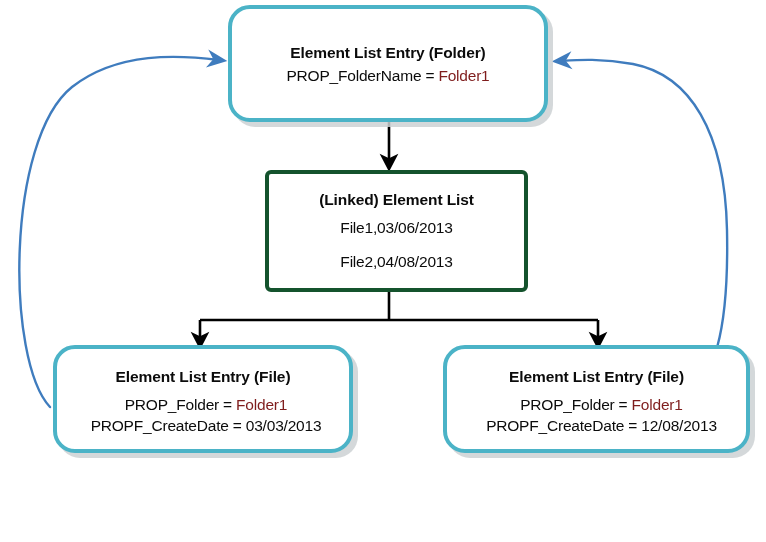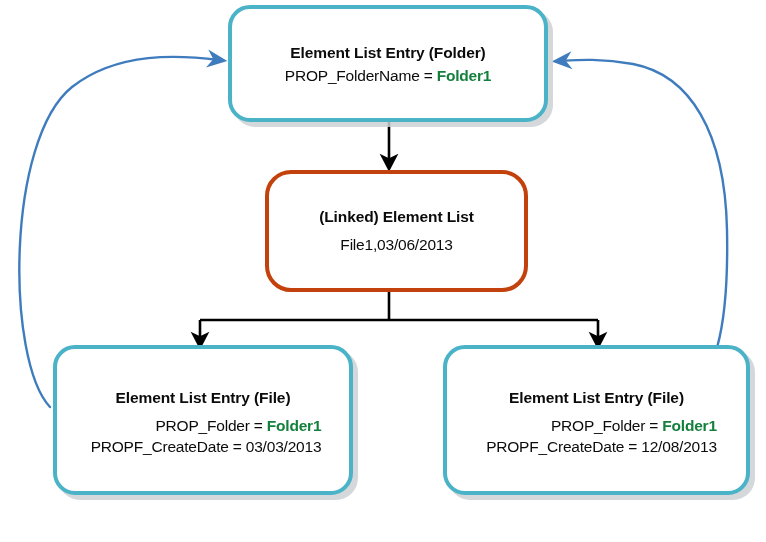--- a/index.html
+++ b/index.html
@@ -45,42 +45,42 @@
     display: flex;
     flex-direction: column;
     align-items: center;
     justify-content: center;
   }
   .node.teal {
     border: 4px solid #4BB3C7;
     box-shadow: 5px 5px 0 0 rgba(205,209,211,0.85);
   }
   .node.red {
-    border: 4px solid #c2410c;
-    border-radius: 26px;
+    border: 4px solid #14532d;
+    border-radius: 6px;
   }
 
   .node-title {
     font-weight: bold;
     font-size: 15.5px;
     color: #0b0b0b;
     letter-spacing: -0.1px;
     text-align: center;
     white-space: nowrap;
   }
 
   .node-line {
     font-size: 15.5px;
     color: #0b0b0b;
     letter-spacing: -0.2px;
     white-space: nowrap;
   }
   .node-line .val-blue {
-    color: #15803d;
-    font-weight: bold;
+    color: #7f1d1d;
+    font-weight: normal;
   }
 
   
   #node-folder {
     left: 228px;
     top: 5px;
     width: 320px;
     height: 117px;
     padding-top: 2px;
   }
@@ -104,31 +104,31 @@
     display: flex;
     flex-direction: column;
     align-items: center;
     gap: 16px;
   }
 
   
   .node-file {
     top: 345px;
     width: 300px;
-    height: 150px;
+    height: 108px;
     padding-top: 4px;
   }
   #node-file-1 { left: 53px; }
   #node-file-2 { left: 443px; width: 307px; }
 
   .node-file .node-title { margin-bottom: 10px; }
   .node-file .rows {
     display: flex;
     flex-direction: column;
-    align-items: flex-end;
+    align-items: center;
     gap: 3px;
   }
   #node-file-1 .rows { padding-left: 6px; }
   #node-file-2 .rows { padding-left: 10px; }
 </style>
 </head>
 <body>
 
 <div id="canvas">
 
@@ -166,20 +166,21 @@
     <div class="node-title">Element List Entry (Folder)</div>
     <div class="rows">
       <div class="node-line"><span>PROP_FolderName = </span><span class="val-blue">Folder1</span></div>
     </div>
   </div>
 
   <div class="node red" id="node-linked-list">
     <div class="node-title">(Linked) Element List</div>
     <div class="rows">
       <div class="node-line">File1,03/06/2013</div>
+      <div class="node-line">File2,04/08/2013</div>
     </div>
   </div>
 
   <div class="node teal node-file" id="node-file-1">
     <div class="node-title">Element List Entry (File)</div>
     <div class="rows">
       <div class="node-line"><span>PROP_Folder = </span><span class="val-blue">Folder1</span></div>
       <div class="node-line">PROPF_CreateDate = 03/03/2013</div>
     </div>
   </div>

